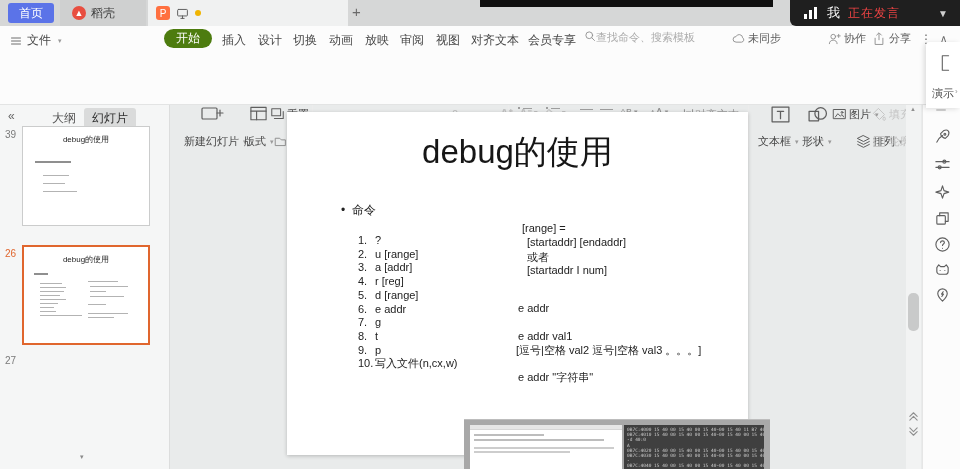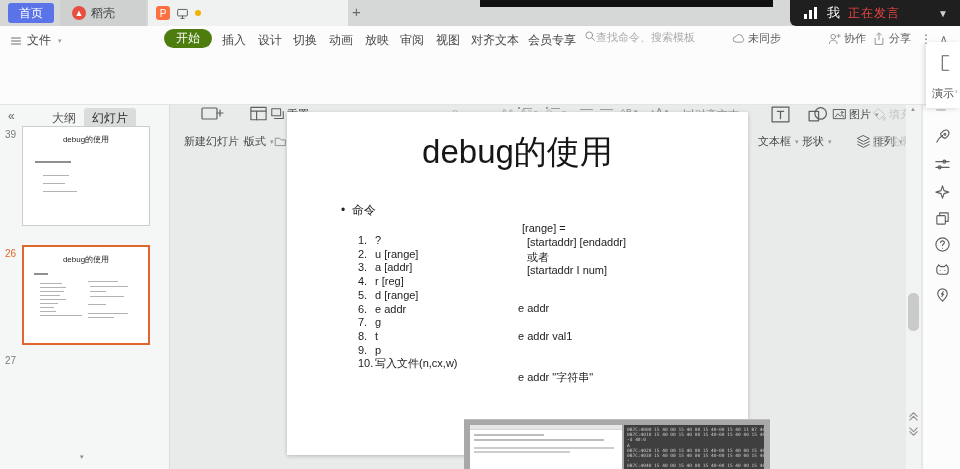--- a/index.html
+++ b/index.html
@@ -445,20 +445,21 @@
       <li><span class="n">8.</span><span>t</span></li>
       <li><span class="n">9.</span><span>p</span></li>
       <li><span class="n">10.</span><span>写入文件(n,cx,w)</span></li>
     </ol>
   <div class="note" style="left:235px;top:110px">[range] =</div>
   <div class="note" style="left:240px;top:124px">[startaddr] [endaddr]</div>
   <div class="note" style="left:240px;top:138px">或者</div>
   <div class="note" style="left:240px;top:152px">[startaddr I num]</div>
   <div class="note" style="left:231px;top:190px">e addr</div>
   <div class="note" style="left:231px;top:218px">e addr val1</div>
+  <div class="note" style="left:229px;top:231px">[逗号|空格 val2 逗号|空格 val3 。。。]</div>
   <div class="note" style="left:231px;top:258px">e addr "字符串"</div>
 </div>
 
 <div id="vscroll">
   <span style="position:absolute;left:4px;top:1px;font-size:6px;color:#8f8f8f">▲</span>
   <svg class="ic m" style="position:absolute;left:2px;top:305px" width="11" height="11" viewBox="0 0 12 12">
       <path d="M2 7l4-4 4 4M2 11l4-4 4 4"></path>
     </svg>
   <svg class="ic m" style="position:absolute;left:2px;top:322px" width="11" height="11" viewBox="0 0 12 12">
       <path d="M2 1l4 4 4-4M2 5l4 4 4-4"></path>

